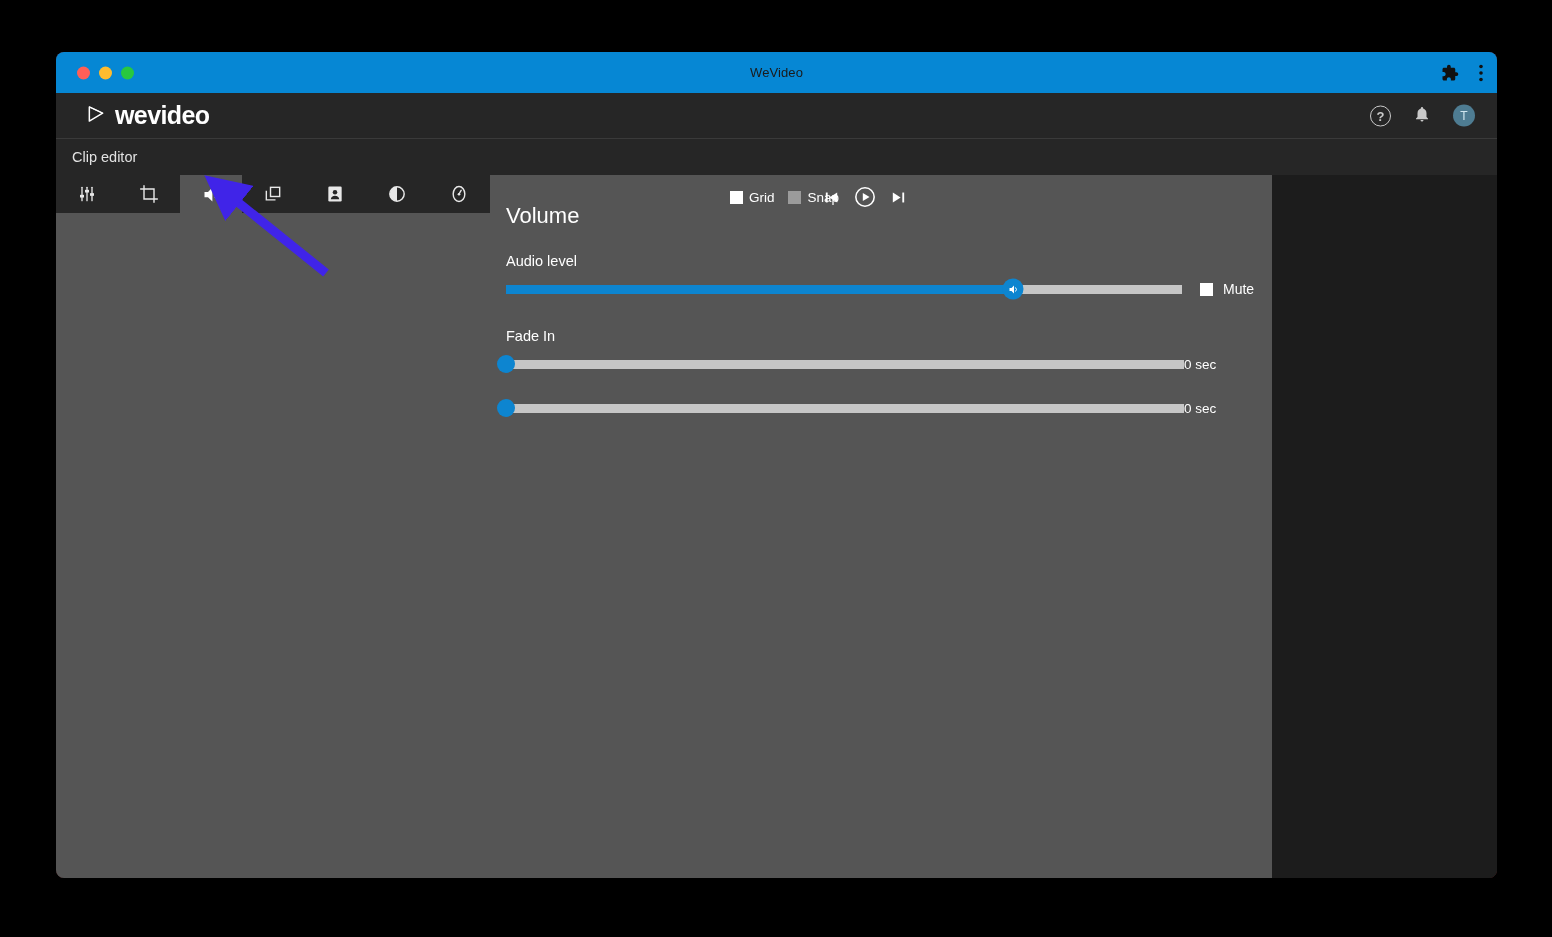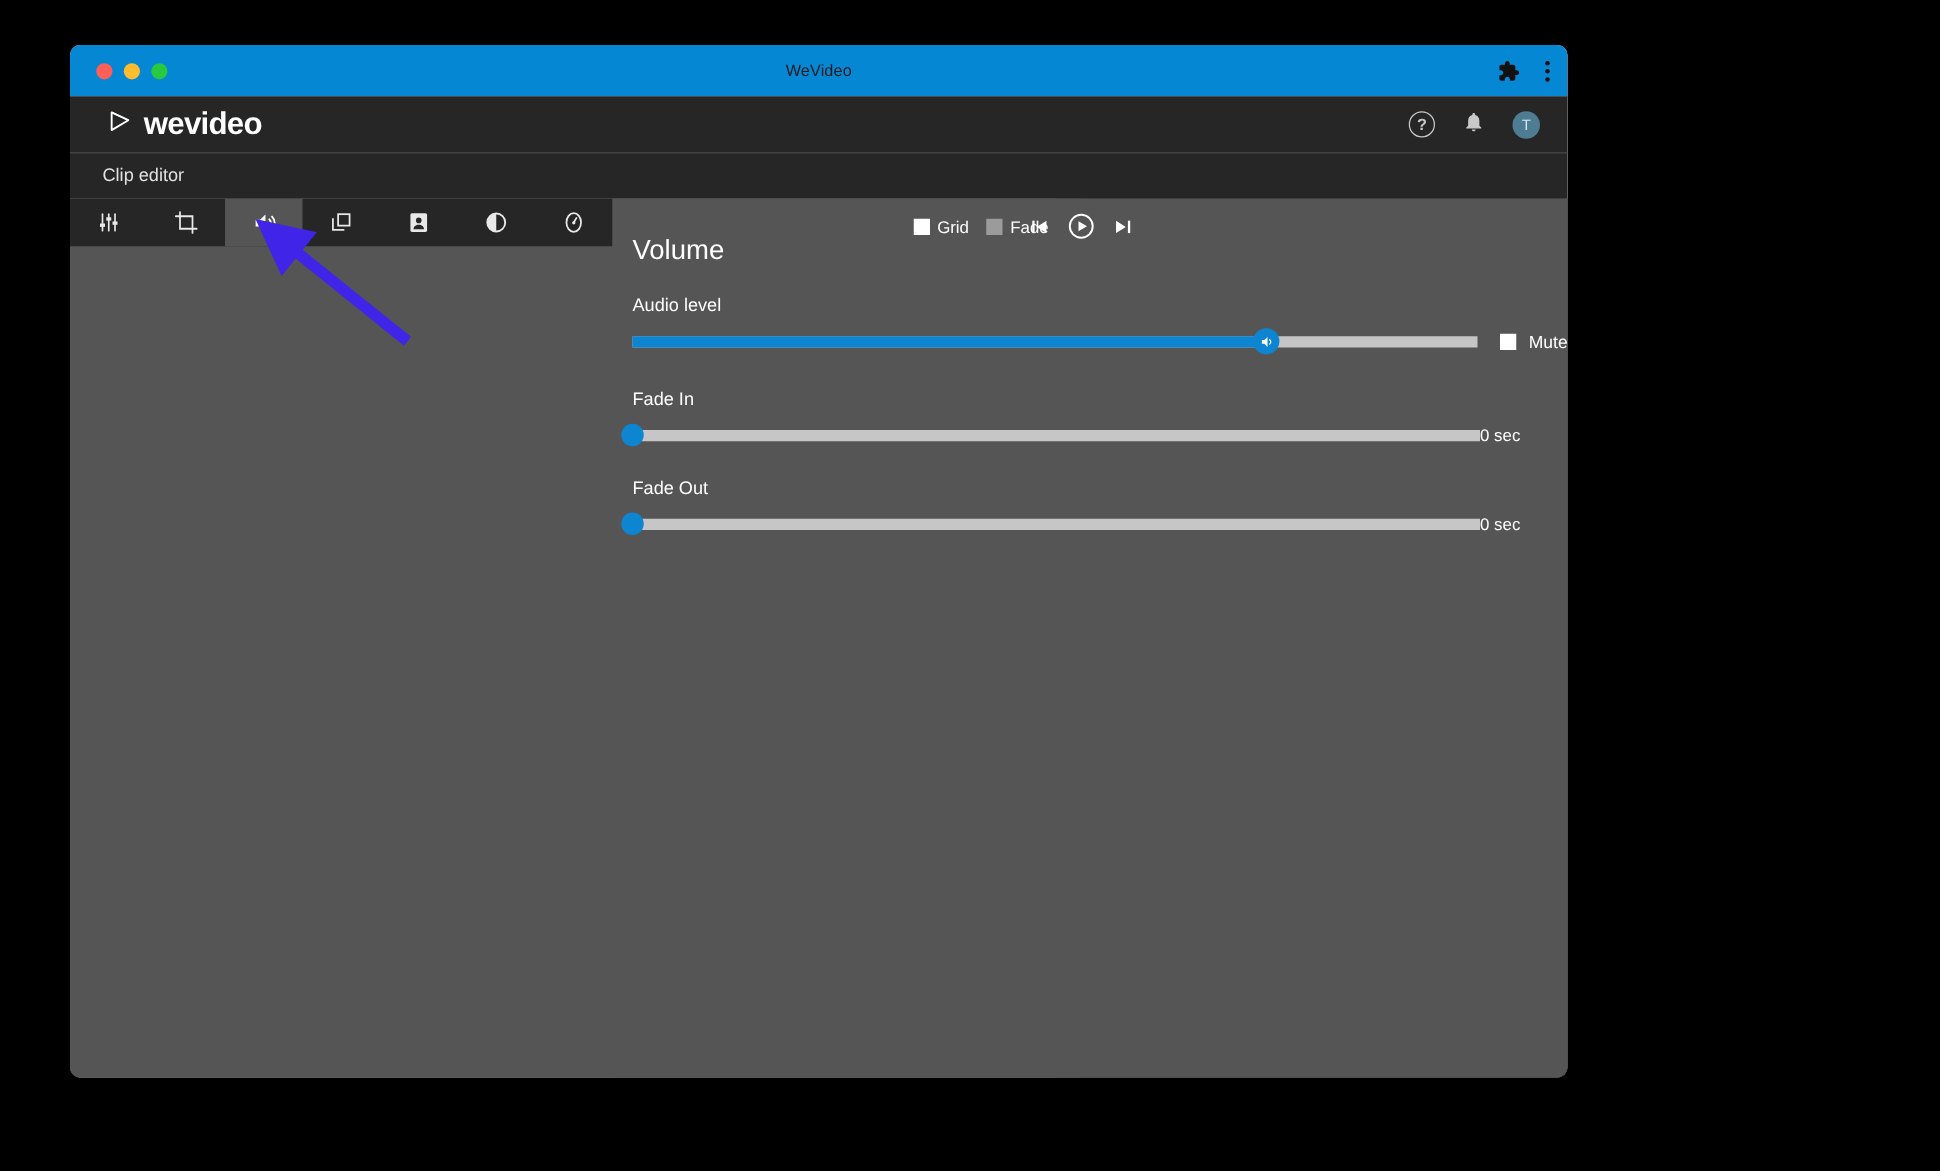--- a/index.html
+++ b/index.html
@@ -8,24 +8,24 @@
     width: 1552px;
     height: 937px;
     background: #000000;
     font-family: "Liberation Sans", sans-serif;
     overflow: hidden;
   }
 
   #app-window {
     position: absolute;
     left: 56px;
-    top: 36px;
-    width: 1198px;
+    top: 52px;
+    width: 1441px;
     height: 826px;
-    background: #e5e5e5;
+    background: #7f1d1d;
     border-radius: 8px;
     overflow: hidden;
     box-shadow: 0 6px 28px rgba(0,0,0,0.55);
   }
 
   
   #title-bar {
     position: relative;
     height: 41px;
     background: #0687d4;
@@ -106,21 +106,21 @@
     font-size: 12px; display: flex; align-items: center; justify-content: center;
   }
 
   
   #sub-header {
     height: 37px;
     background: #262626;
     border-top: 1px solid #3a3a3a;
     display: flex;
     align-items: center;
-    padding-left: 26px;
+    padding-left: 16px;
     color: #e2e2e2;
     font-size: 14.5px;
   }
 
   
   #body {
     display: flex;
     height: calc(826px - 41px - 45px - 37px);
     background: #1c1c1c;
   }
@@ -474,21 +474,20 @@
               </div>
               <div class="thumb small" id="thumb-fadein" style="left: 0px;"></div>
             </div>
             <span class="slider-suffix">0 sec</span>
           </div>
         </div>
 
         <div class="spacer-24"></div>
 
         <div class="control-group">
-          <div class="control-label">Fade Out</div>
           <div class="slider-row">
             <div class="slider-wrap">
               <div class="track" id="track-fadeout" style="width:678px;">
                 <div class="fill" id="fill-fadeout" style="width: 0px;"></div>
               </div>
               <div class="thumb small" id="thumb-fadeout" style="left: 0px;"></div>
             </div>
             <span class="slider-suffix">0 sec</span>
           </div>
         </div>
@@ -622,21 +621,21 @@
             </svg>
           </span>
         </div>
         <div class="preview-toggles">
           <span class="toggle-item">
             <span class="checkbox"></span>
             <span class="toggle-label">Grid</span>
           </span>
           <span class="toggle-item">
             <span class="checkbox grey"></span>
-            <span class="toggle-label">Fade</span>
+            <span class="toggle-label">Snap</span>
           </span>
         </div>
       </div>
 
       <div id="right-rest"></div>
     </div>
   </div>
 </div>
 
 <svg id="annotation-arrow">

